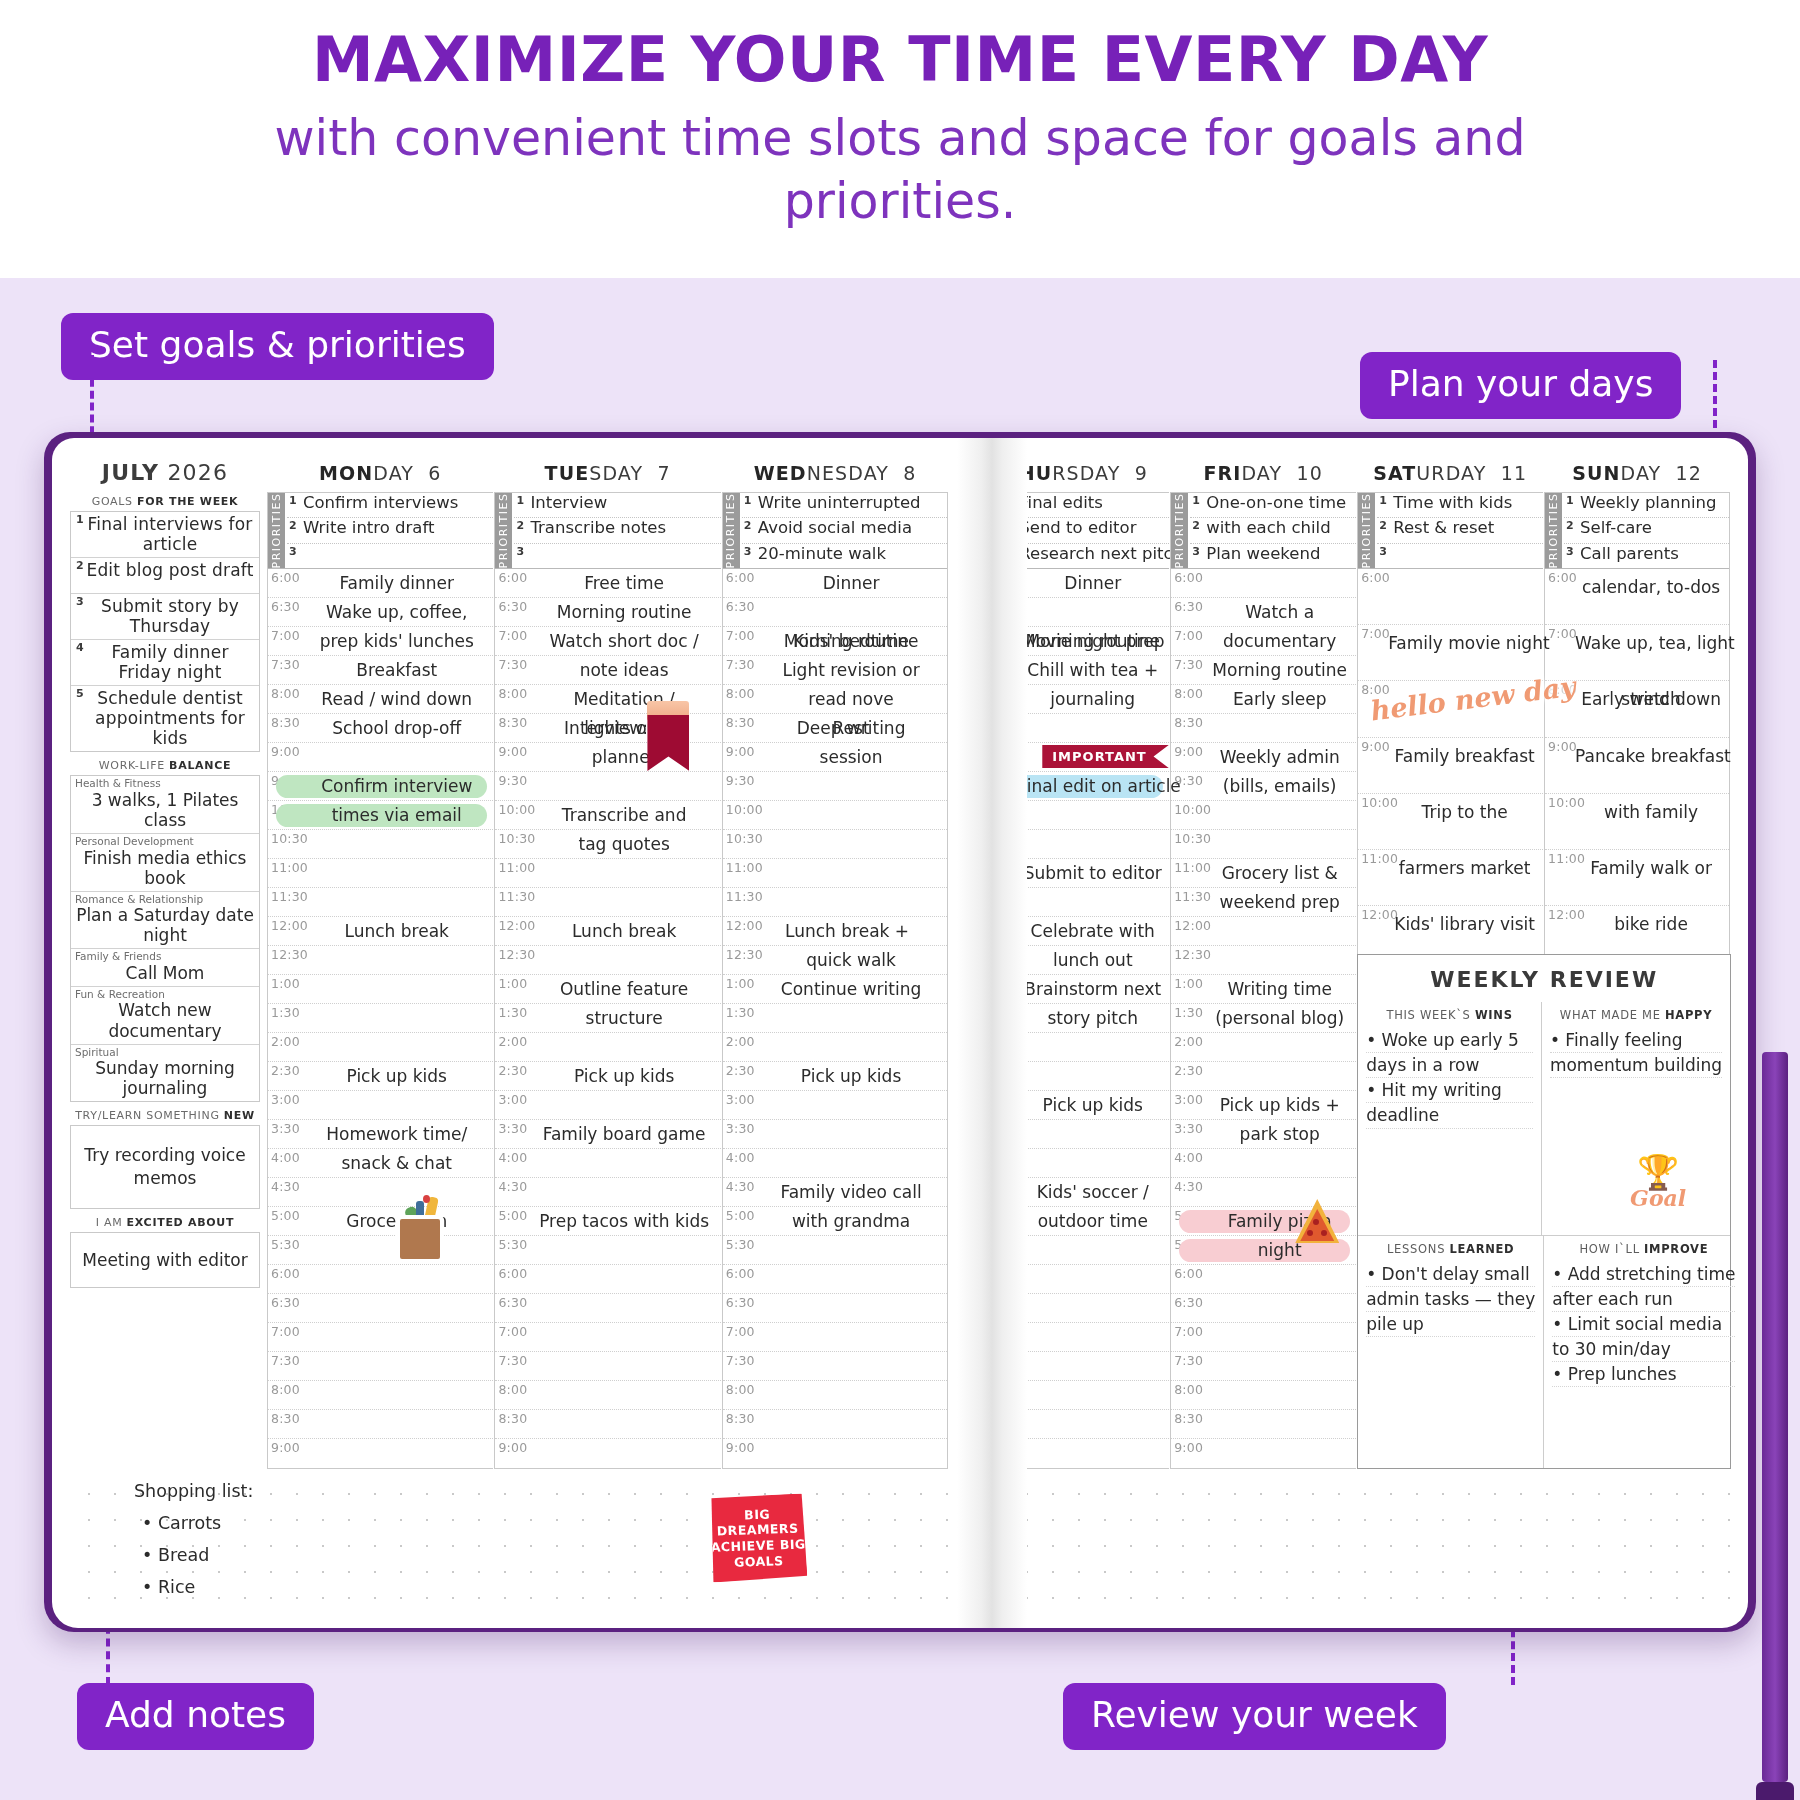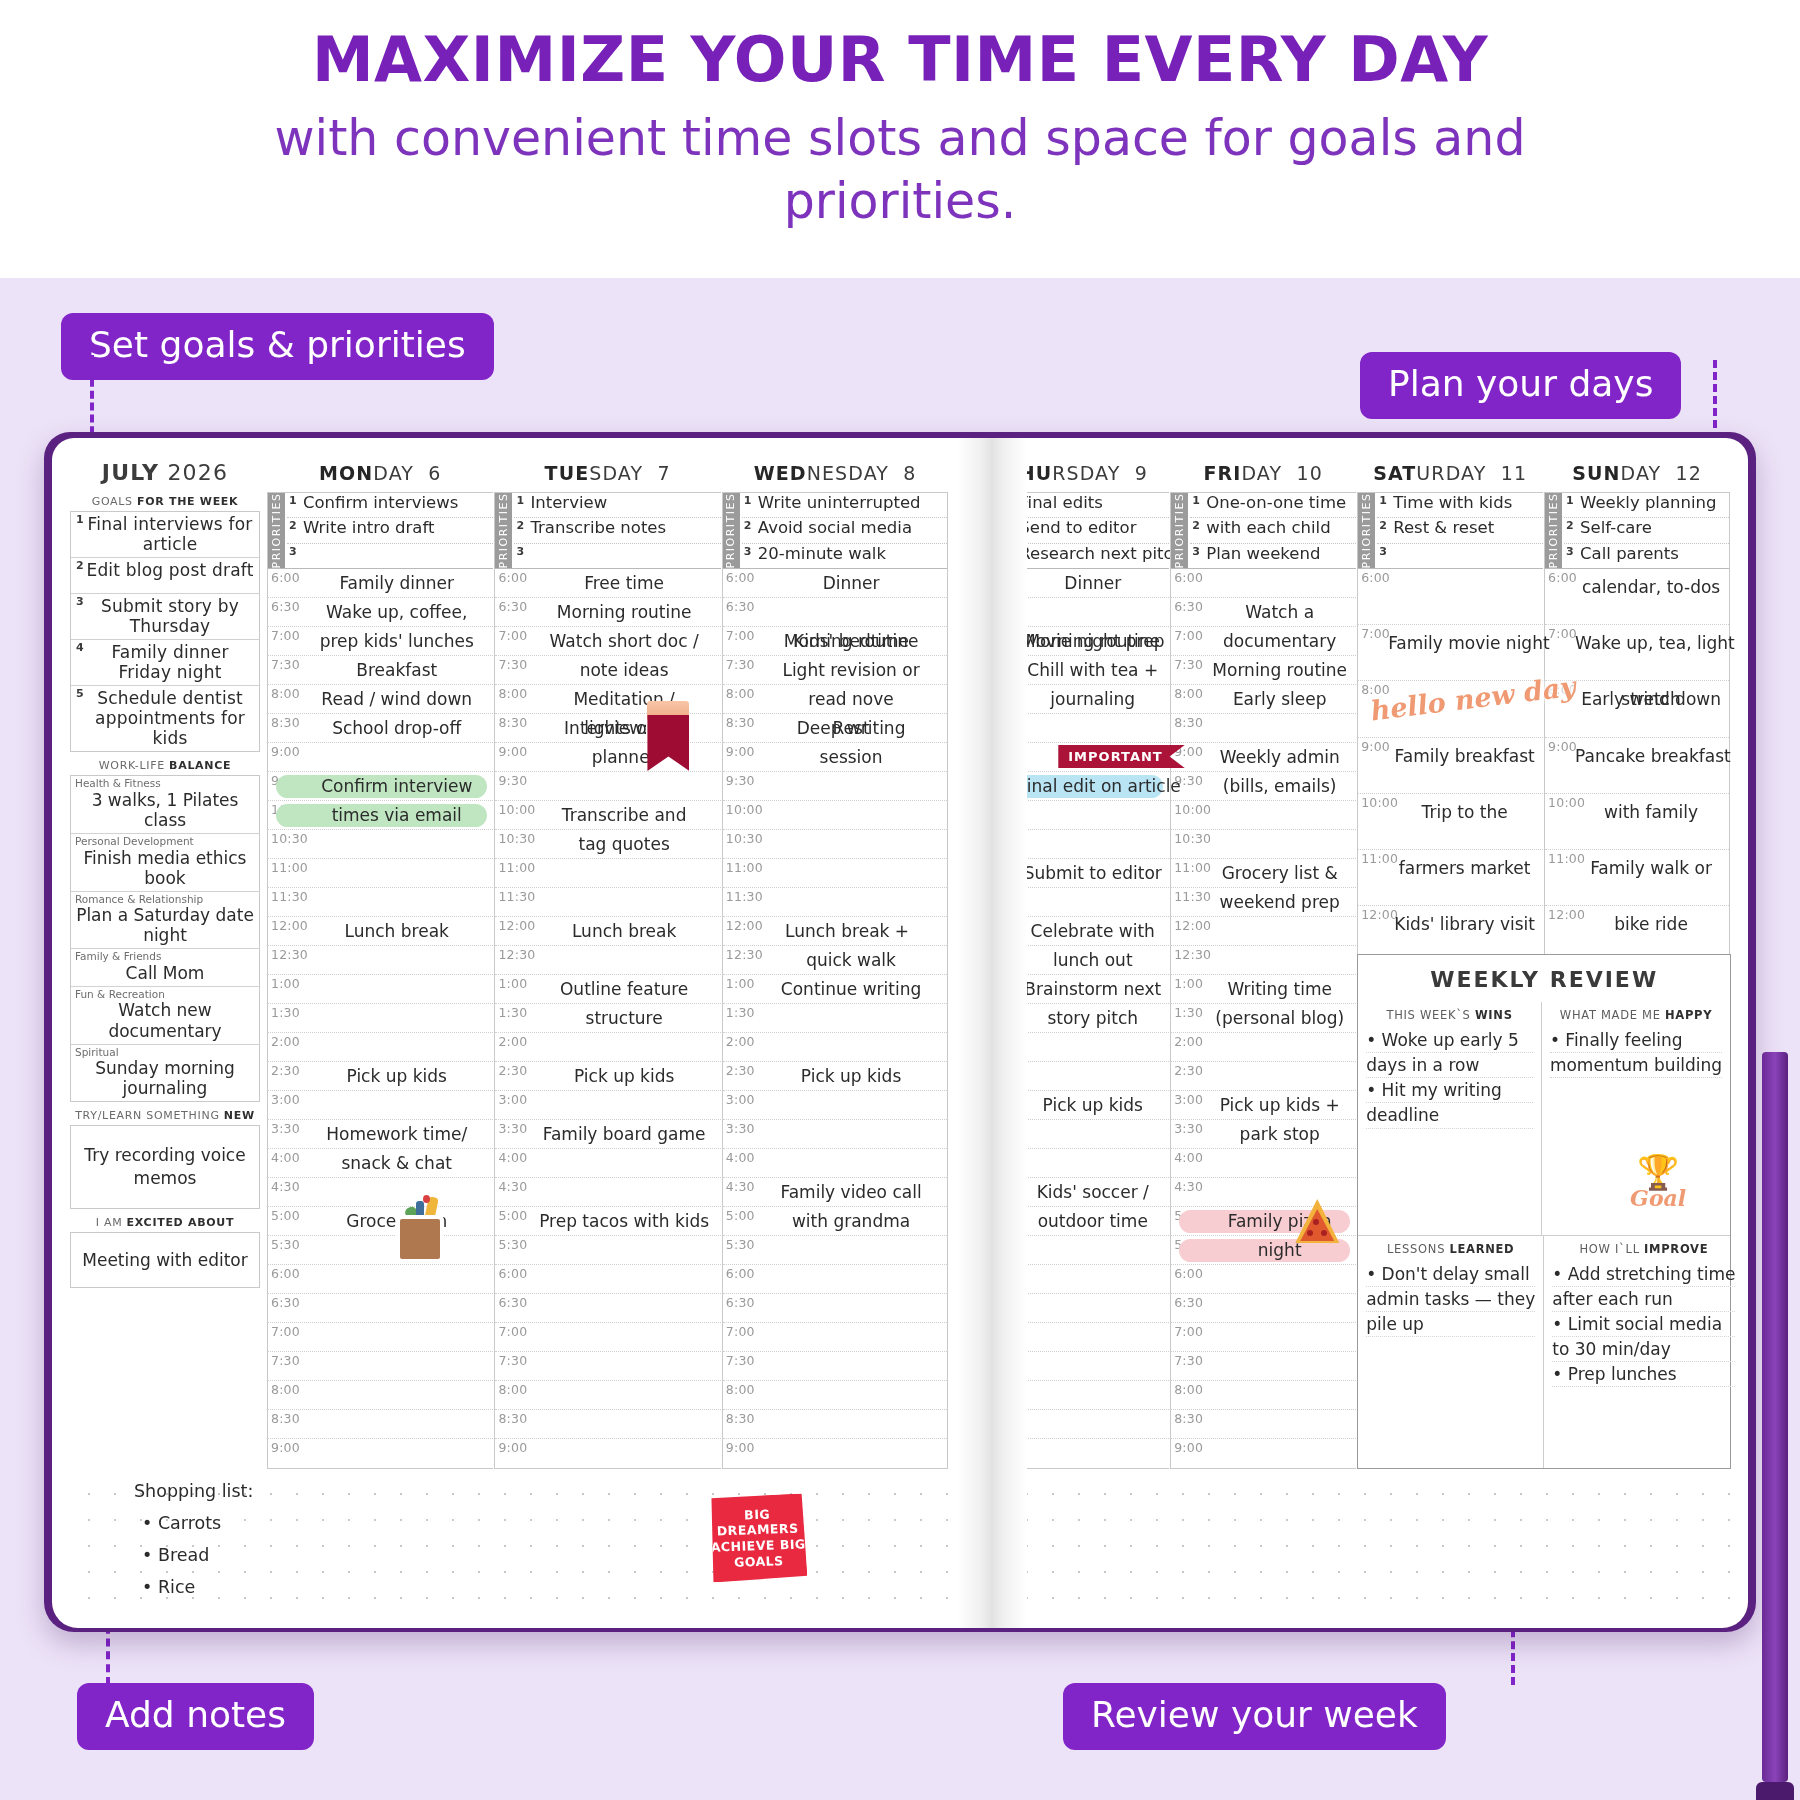--- a/index.html
+++ b/index.html
@@ -972,21 +972,21 @@
                       <span class="slot-time">8:00</span>
                     </div>
                     <div class="slot" style="height: 29px;">
                       <span class="slot-time">8:30</span>
                     </div>
                     <div class="slot" style="height: 29px;">
                       <span class="slot-time">9:00</span>
                     </div>
                   </div>
                   <div class="ev hand" style="top: 140px; left: 34px;">Morning routine</div>
-                  <div class="imp-ribbon" style="top: 252px; left: 58px; margin-left: 16px;">IMPORTANT</div>
+                  <div class="imp-ribbon" style="top: 252px; left: 58px;">IMPORTANT</div>
                   <div class="hl hl-blue" style="top: 282px; left: 8px; right: 6px; height: 23px;"></div>
                   <div class="ev hand" style="top: 285px; left: 34px;">Final edit on article</div>
                   <div class="ev hand" style="top: 372px; left: 34px;">Submit to editor</div>
                   <div class="ev hand" style="top: 430px; left: 34px;">Celebrate with</div>
                   <div class="ev hand" style="top: 459px; left: 34px;">lunch out</div>
                   <div class="ev hand" style="top: 488px; left: 34px;">Brainstorm next</div>
                   <div class="ev hand" style="top: 517px; left: 34px;">story pitch</div>
                   <div class="ev hand" style="top: 604px; left: 34px;">Pick up kids</div>
                   <div class="ev hand" style="top: 691px; left: 34px;">Kids' soccer /</div>
                   <div class="ev hand" style="top: 720px; left: 34px;">outdoor time</div>

